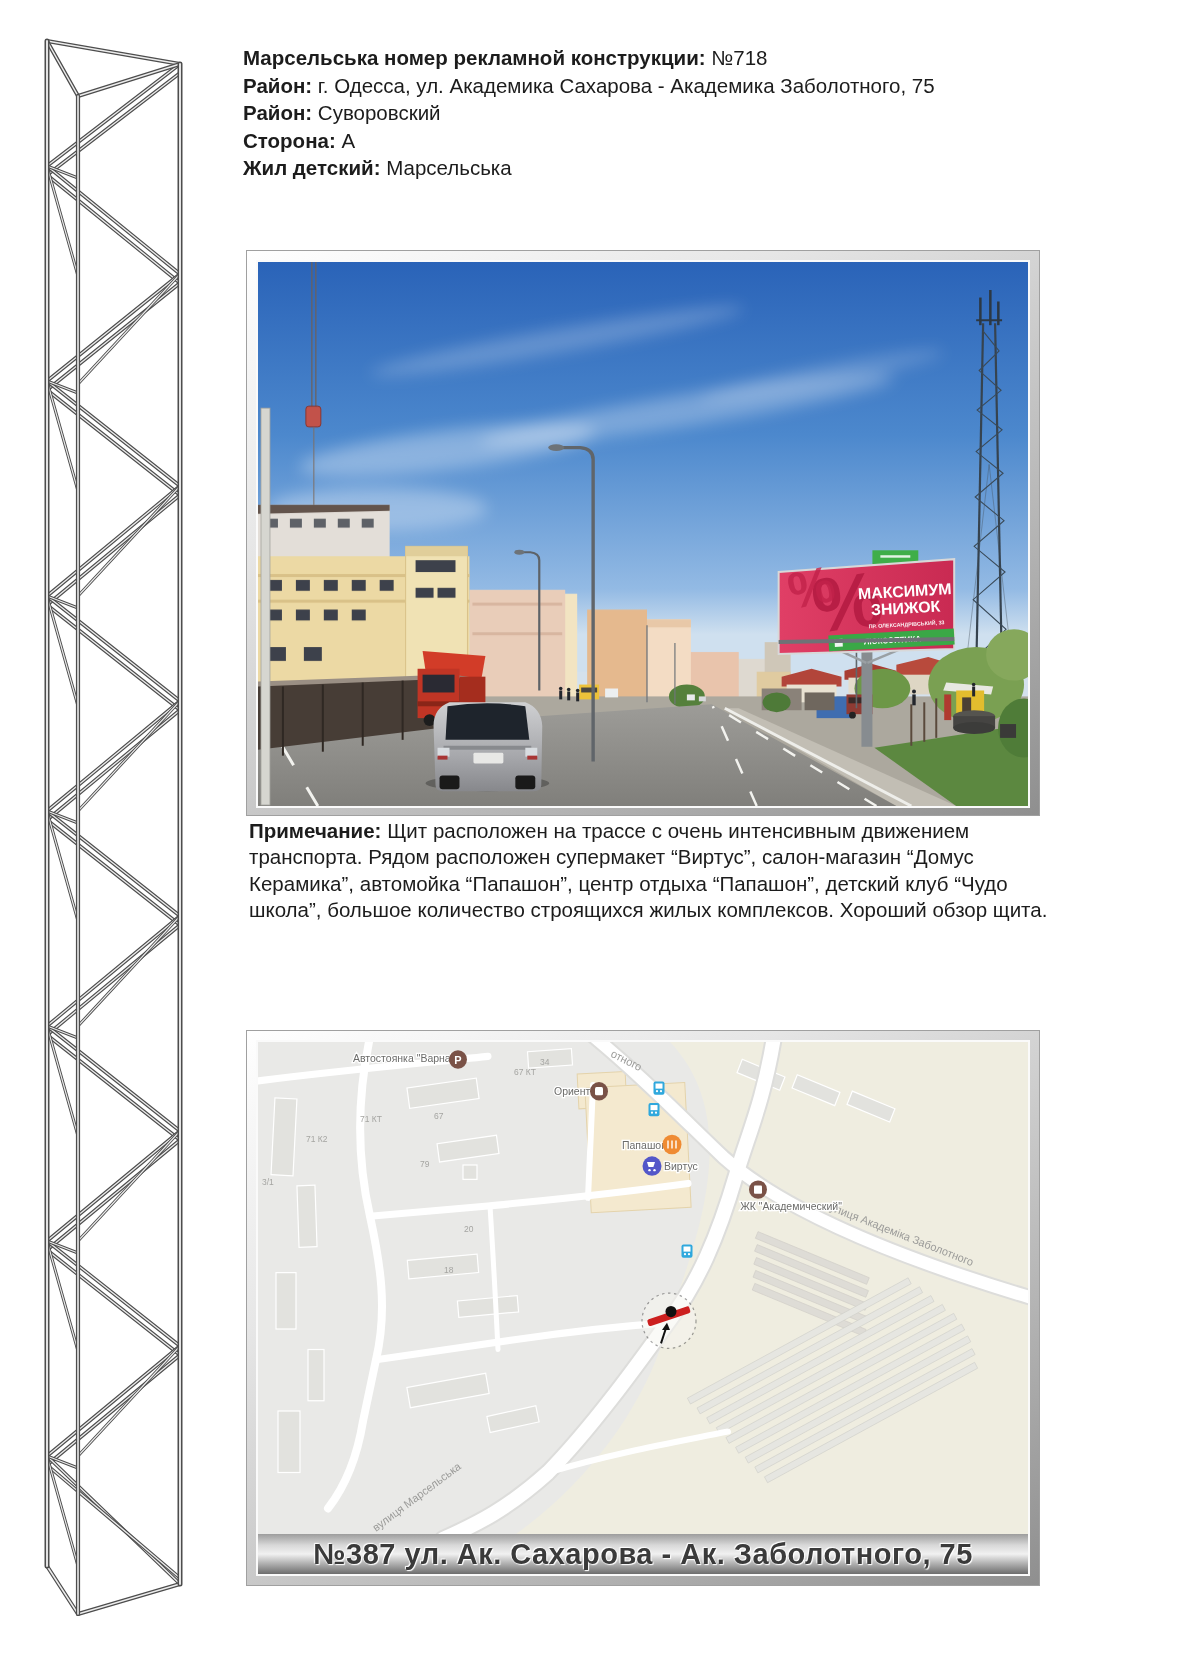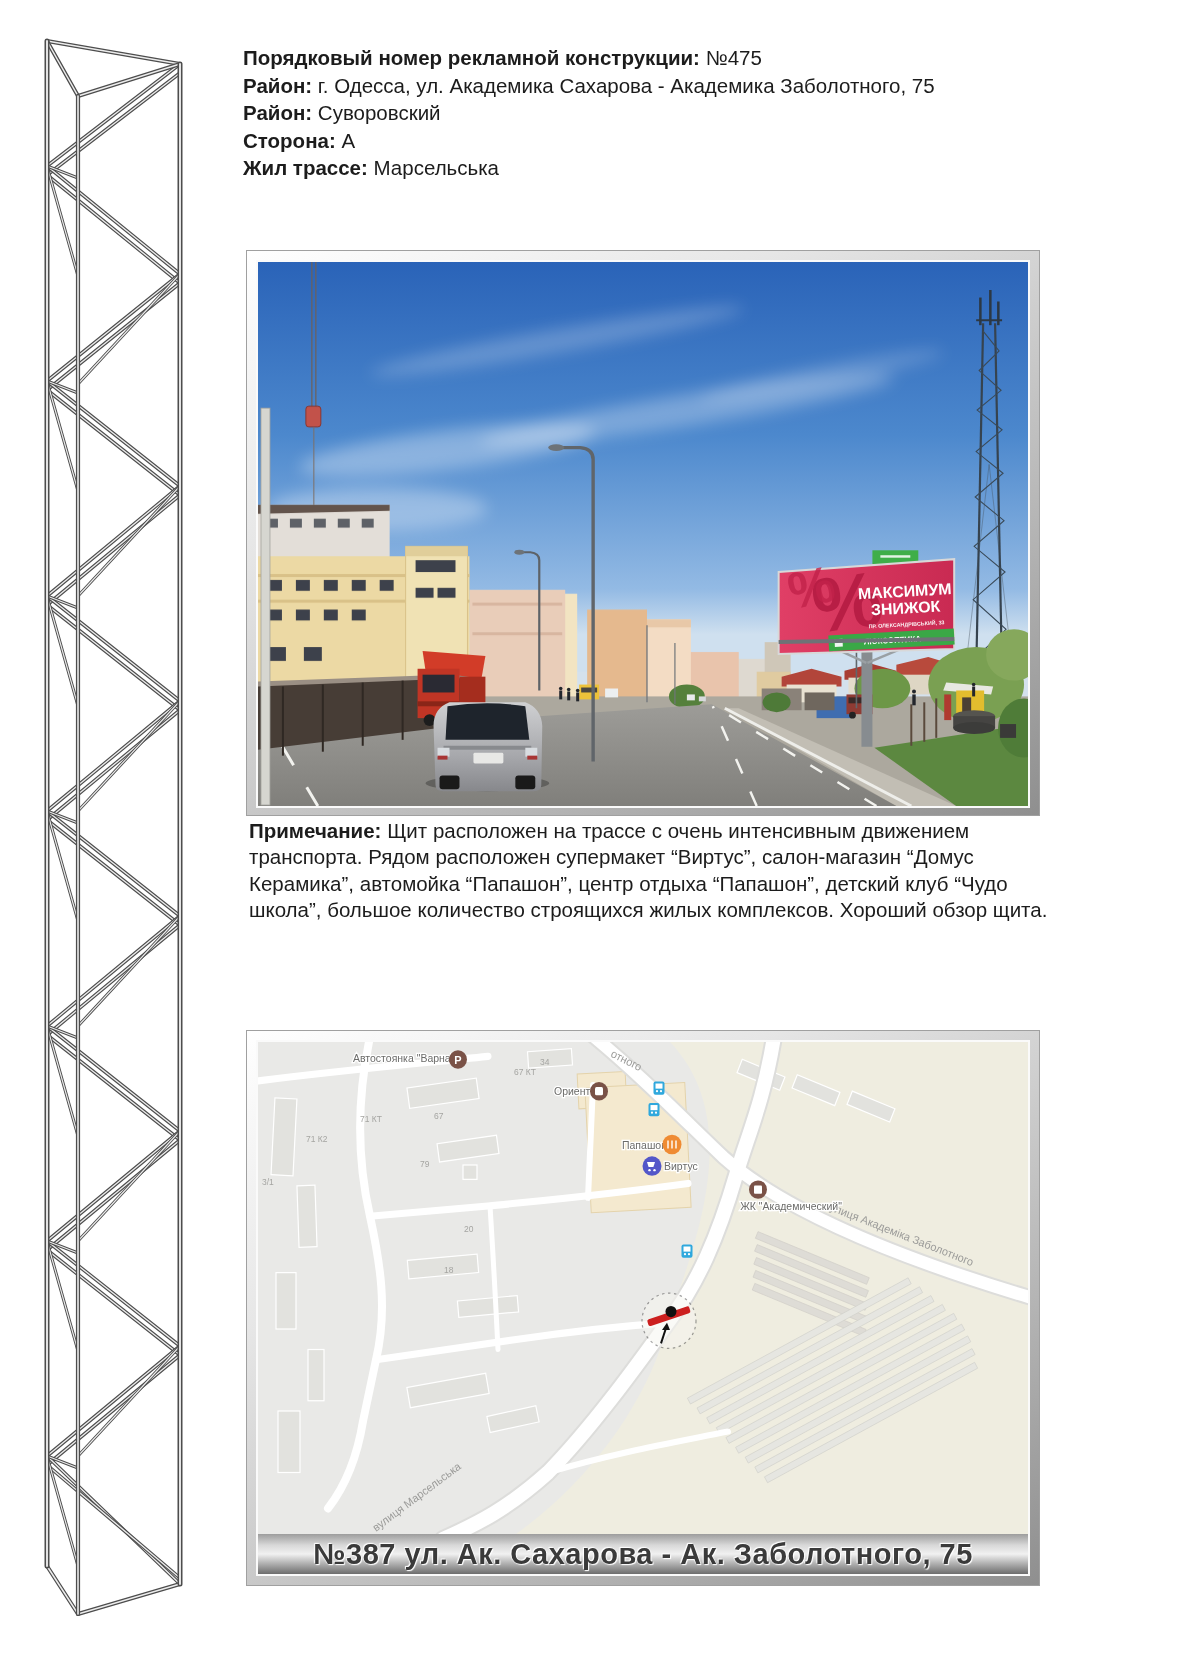--- a/index.html
+++ b/index.html
@@ -136,25 +136,25 @@
       <line x1="156" y1="1558" x2="54" y2="1588" stroke="#ececec" stroke-width="1.52" stroke-linecap="round"></line>
       <line x1="23" y1="15" x2="23" y2="1540" stroke="#4d4d4d" stroke-width="5" stroke-linecap="round"></line>
       <line x1="23" y1="15" x2="23" y2="1540" stroke="#ececec" stroke-width="1.9" stroke-linecap="round"></line>
       <line x1="54" y1="70" x2="54" y2="1588" stroke="#4d4d4d" stroke-width="4.2" stroke-linecap="round"></line>
       <line x1="54" y1="70" x2="54" y2="1588" stroke="#ececec" stroke-width="1.596" stroke-linecap="round"></line>
       <line x1="156" y1="38" x2="156" y2="1558" stroke="#4d4d4d" stroke-width="5" stroke-linecap="round"></line>
       <line x1="156" y1="38" x2="156" y2="1558" stroke="#ececec" stroke-width="1.9" stroke-linecap="round"></line>
     </svg>
 
   <div class="info">
-    <div><b>Порядковый номер рекламной конструкции:</b> <span>№475</span></div>
+    <div><b>Марсельська номер рекламной конструкции:</b> <span>№718</span></div>
     <div><b>Район:</b> <span>г. Одесса, ул. Академика Сахарова - Академика Заболотного, 75</span></div>
     <div><b>Район:</b> <span>Суворовский</span></div>
     <div><b>Сторона:</b> <span>А</span></div>
-    <div><b>Жил трассе:</b> <span>Марсельська</span></div>
+    <div><b>Жил детский:</b> <span>Марсельська</span></div>
   </div>
 
   <div class="frame photo-frame">
     <div class="frame-inner">
       <svg width="772" height="544" viewBox="0 0 774 551" preserveAspectRatio="none">
         <defs>
           <linearGradient id="sky" x1="0" y1="0" x2="0" y2="1">
             <stop offset="0" stop-color="#2a63b8"></stop>
               <stop offset="0.38" stop-color="#4c88cd"></stop>
             <stop offset="0.72" stop-color="#93bae4"></stop>

